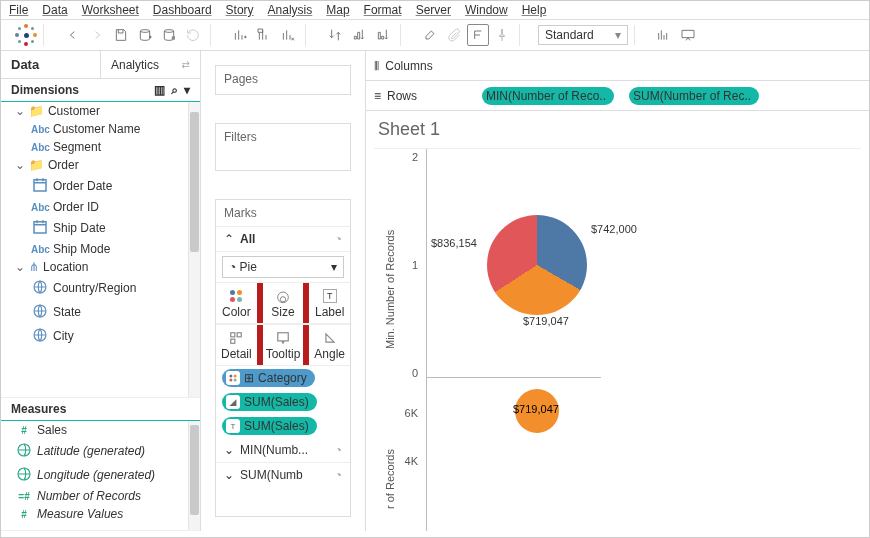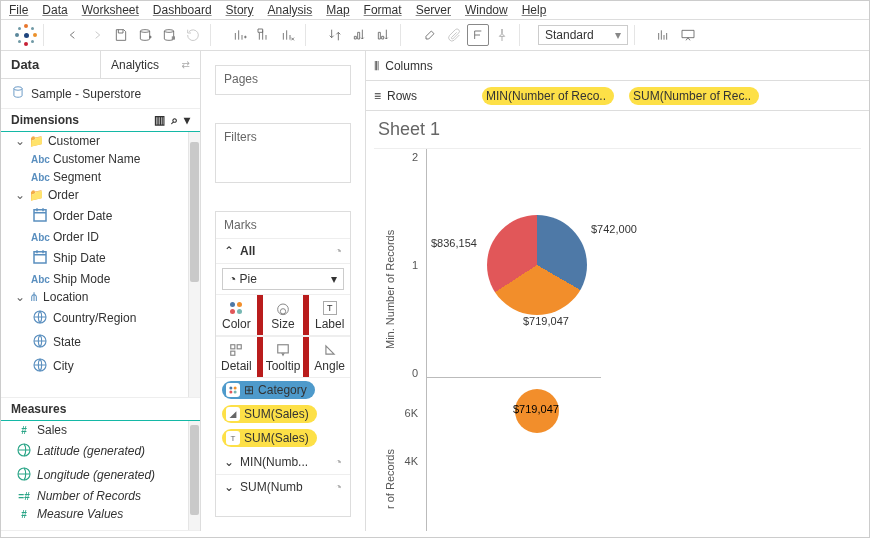--- a/index.html
+++ b/index.html
@@ -39,21 +39,21 @@
 .shelf-row{display:flex;align-items:center;justify-content:space-between;padding:5px 8px;border-bottom:1px solid #eee}
 .shelf-row .t{display:flex;align-items:center;gap:6px}
 .picker{margin:4px 6px;border:1px solid #ccc;display:flex;align-items:center;justify-content:space-between;padding:3px 6px;color:#666}
 .btnrow{display:flex;border-top:1px solid #eee;border-bottom:1px solid #eee}
 .mbtn{flex:1;text-align:center;padding:4px 0;font-size:11px;color:#555;border-right:6px solid #b91c1c}
 .mbtn:last-child{border-right:none}
 .mbtn .mi{height:18px;display:flex;align-items:center;justify-content:center}
 .pill{display:inline-flex;align-items:center;gap:4px;border-radius:10px;padding:2px 8px 2px 4px;color:#fff;font-size:11px;margin:3px 6px}
 .pill .pi{width:14px;height:14px;border-radius:3px;background:#fff;display:flex;align-items:center;justify-content:center}
 .pill.blue{background:#4e9acb}
-.pill.green{background:#fde047}
+.pill.green{background:#14b8a6}
 .rightcol{flex:1;display:flex;flex-direction:column}
 .shelfbar{display:flex;align-items:center;gap:8px;border-bottom:1px solid #ddd;padding:4px 8px;height:30px}
 .shelfbar .lab{color:#666;display:flex;align-items:center;gap:6px;width:100px}
 .sheetname{padding:8px 12px;font-size:18px;color:#666;font-weight:300}
 .chartwrap{flex:1;position:relative;border-top:1px solid #eee;margin:0 8px}
 .axis-y{position:absolute;left:14px;top:0;bottom:0;width:34px}
 .axis-y .tick{position:absolute;right:4px;font-size:11px;color:#555}
 .axlab{position:absolute;left:-4px;transform:rotate(-90deg);transform-origin:left top;font-size:11px;color:#555;white-space:nowrap}
 .plot{position:absolute;left:52px;right:0;top:0;bottom:0;border-left:1px solid #bbb}
 .hline{position:absolute;left:0;right:260px;border-top:1px solid #bbb}
@@ -206,27 +206,20 @@
 
 <div class="body">
   <div class="leftcol">
     <div class="tabs">
       <div class="tab active">Data</div>
       <div class="tab inactive">
           <span>Analytics</span>
           <span style="color:#aaa;font-size:10px">⇄</span>
         </div>
     </div>
-    <div class="ds">
-      <span><svg width="14" height="14" viewBox="0 0 24 24" fill="none" stroke="#5a8fbf" stroke-width="1.5">
-            <ellipse cx="12" cy="6" rx="7" ry="3"></ellipse>
-            <path d="M5 6v12c0 1.7 3 3 7 3s7-1.3 7-3V6"></path>
-          </svg></span>
-      <span>Sample - Superstore</span>
-    </div>
     <div class="secthdr">
       <span>Dimensions</span>
       <span style="display:flex;gap:6px;color:#888">
         <span>▥</span>
         <span>⌕</span>
         <span>▾</span>
       </span>
     </div>
     <div class="tree">
       <div class="tree-inner">
@@ -336,21 +329,21 @@
       <div class="scrollbar">
           <div class="thumb" style="top:4px;height:90px"></div>
         </div>
     </div>
   </div>
 
   <div class="midcol">
     <div class="card" style="height:30px">
         <div class="card-h">Pages</div>
       </div>
-    <div class="card" style="height:60px">
+    <div class="card" style="height:48px">
         <div class="card-h">Filters</div>
       </div>
     <div class="card" style="flex:1">
       <div class="marks-h">Marks</div>
       <div class="shelf-row">
           <div class="t">
             <span>⌃</span>
             <b>All</b>
           </div>
           <span style="color:#aaa">◔</span>

